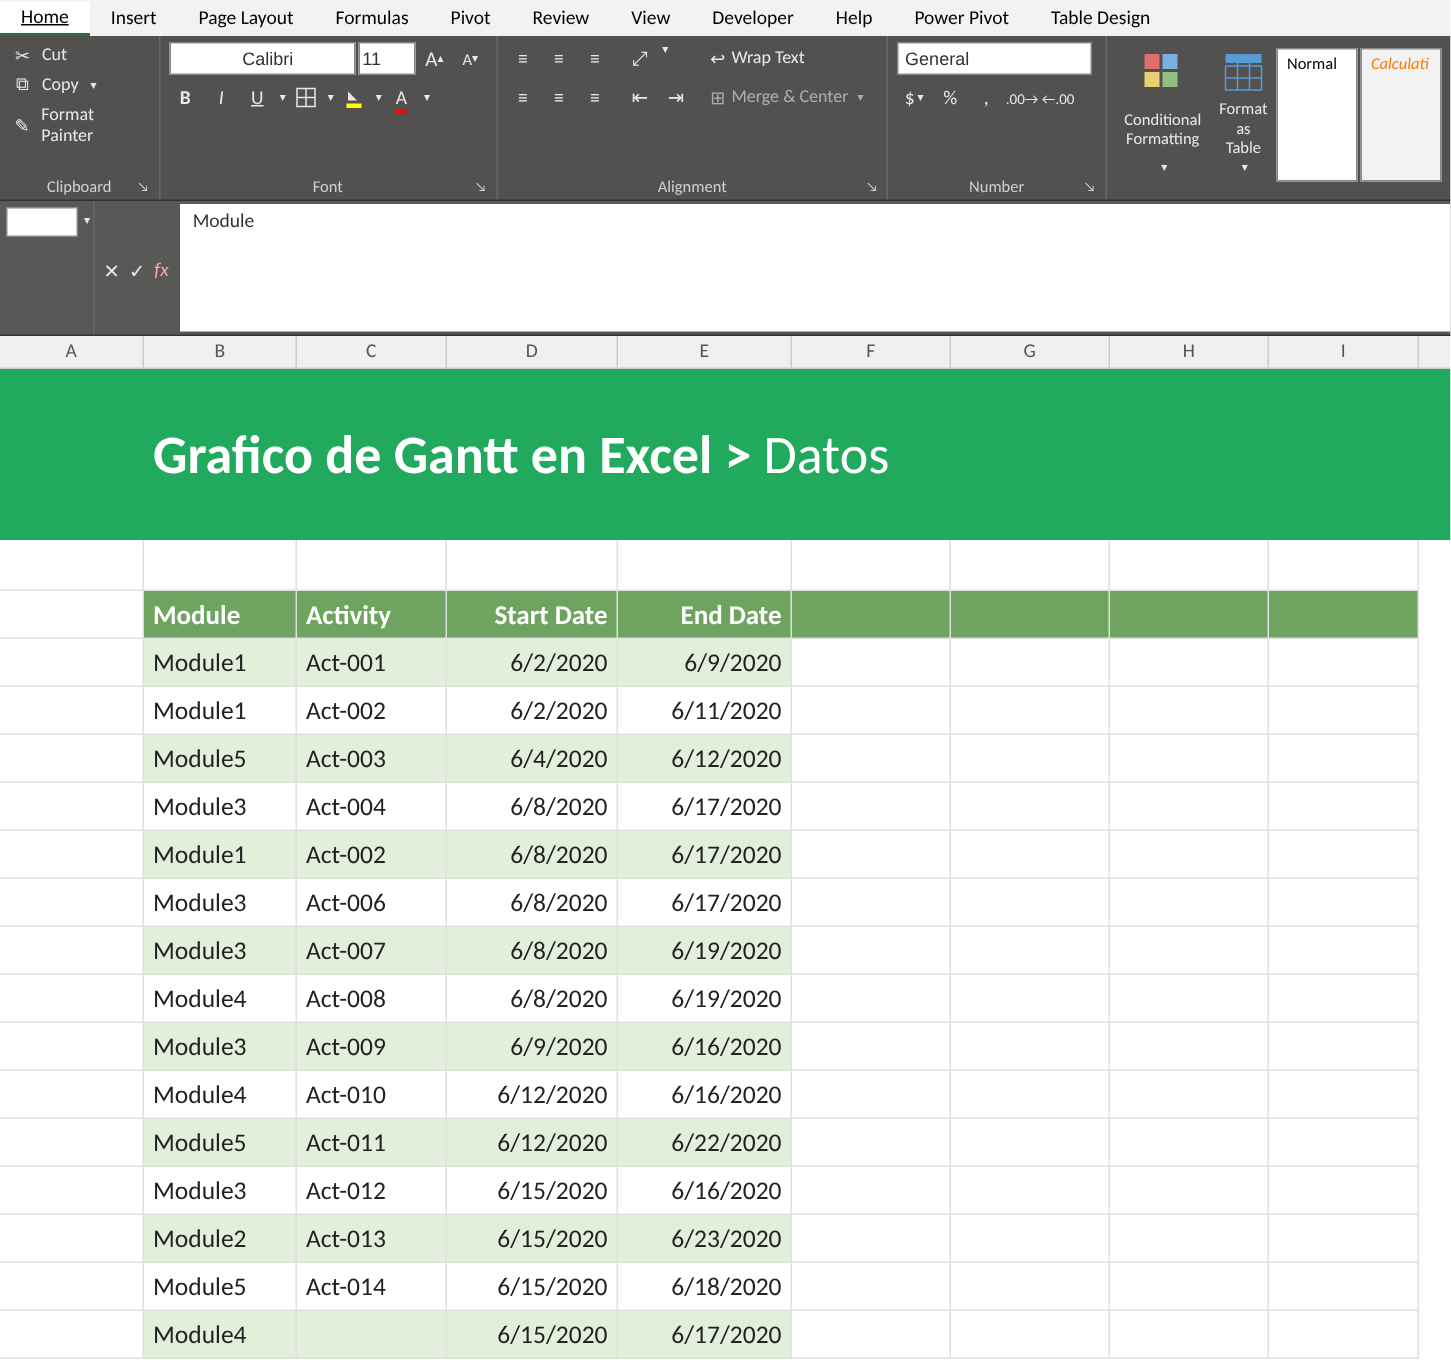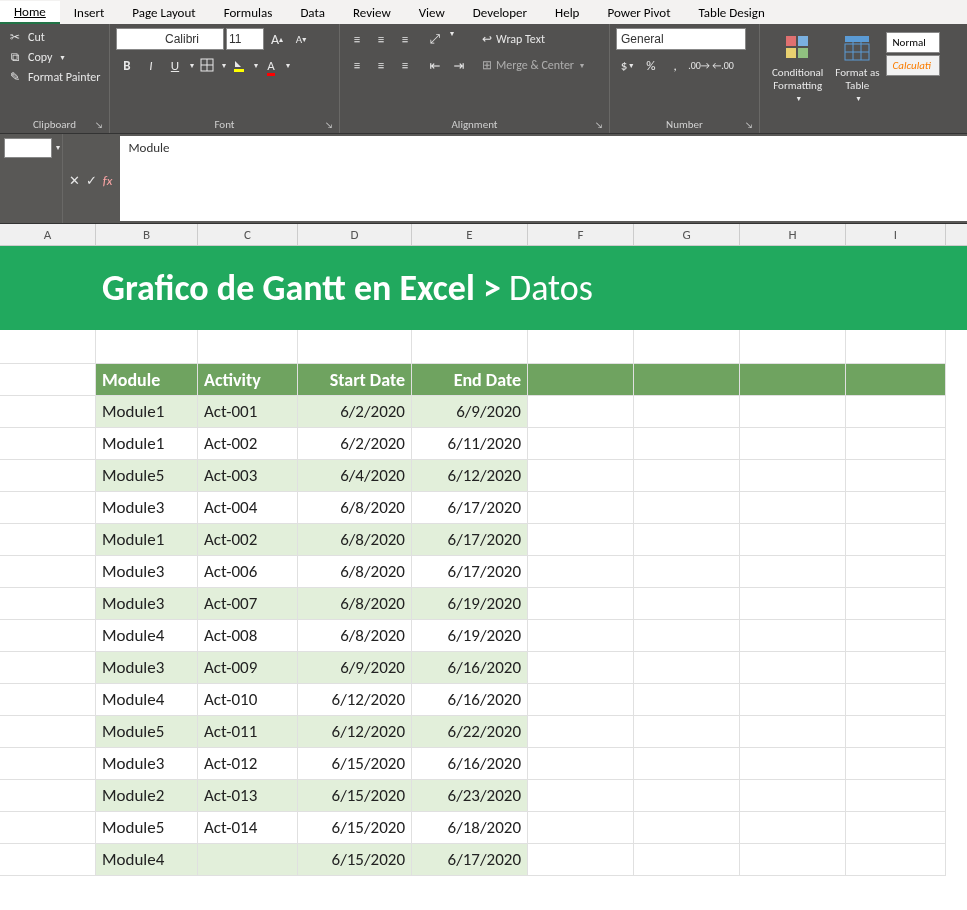--- a/index.html
+++ b/index.html
@@ -86,21 +86,21 @@
   gap: 2px;
 }
 .font-select {
   background: #fff;
   color: #333;
   border: 1px solid #888;
   height: 22px;
   font-size: 12px;
   padding: 0 2px;
 }
-.font-name { width: 108px; padding-left: 48px; }
+.font-name { width: 124px; padding-left: 48px; }
 .font-size { width: 38px; }
 .ribbon-btn {
   width: 22px;
   height: 22px;
   display: inline-flex;
   align-items: center;
   justify-content: center;
   cursor: pointer;
   color: #e8e8e8;
   font-size: 13px;
@@ -152,21 +152,21 @@
 }
 .ribbon-large-icon {
   width: 32px;
   height: 32px;
   display: flex;
   align-items: center;
   justify-content: center;
 }
 .styles-col {
   display: flex;
-  flex-direction: column;
+  flex-direction: row;
   gap: 2px;
   padding-top: 4px;
 }
 .style-box {
   border: 1px solid #888;
   background: #fff;
   color: #000;
   font-size: 11px;
   padding: 3px 6px;
   width: 54px;
@@ -228,21 +228,21 @@
 }
 .colA { width: 96px; }
 .colB { width: 102px; }
 .colC { width: 100px; }
 .colD { width: 114px; }
 .colE { width: 116px; }
 .colF, .colG, .colH { width: 106px; }
 .colI { width: 100px; }
 
 .banner-area {
-  height: 84px;
+  height: 114px;
   background: #21a95e;
   display: flex;
   align-items: center;
   color: #fff;
   position: relative;
 }
 .banner-text {
   padding-left: 102px;
   font-size: 36px;
   font-weight: bold;
@@ -284,21 +284,21 @@
 .cell.empty {}
 </style>
 </head>
 <body>
 
 <div class="menubar">
   <div class="menu-item active">Home</div>
   <div class="menu-item">Insert</div>
   <div class="menu-item">Page Layout</div>
   <div class="menu-item">Formulas</div>
-  <div class="menu-item">Data</div>
+  <div class="menu-item">Pivot</div>
   <div class="menu-item">Review</div>
   <div class="menu-item">View</div>
   <div class="menu-item">Developer</div>
   <div class="menu-item">Help</div>
   <div class="menu-item">Power Pivot</div>
   <div class="menu-item">Table Design</div>
 </div>
 
 <div class="ribbon">
 

